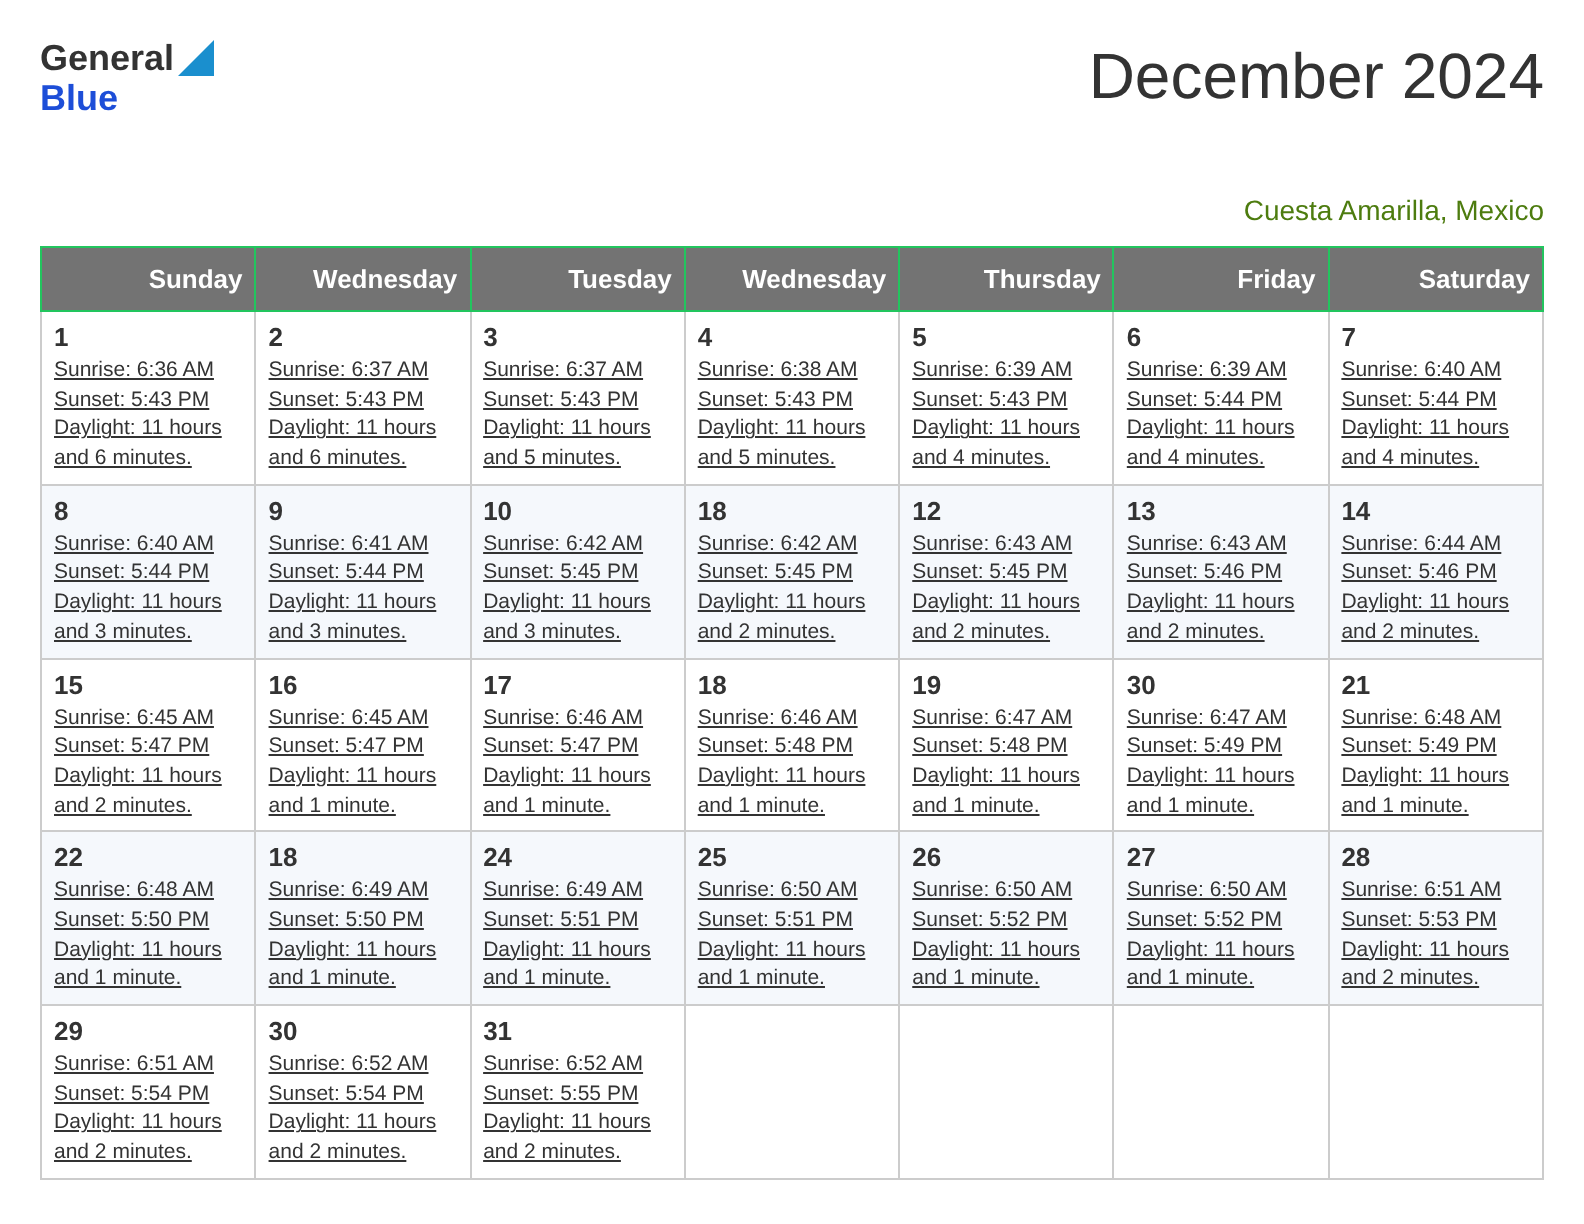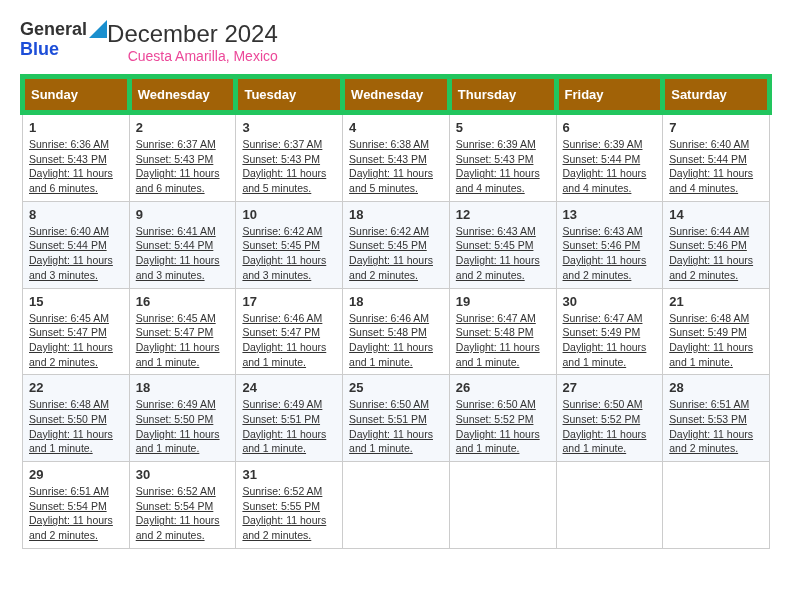--- a/index.html
+++ b/index.html
@@ -5,51 +5,53 @@
     * { box-sizing: border-box; margin: 0; padding: 0; }
     body {
       font-family: Arial, sans-serif;
       background: #fff;
       width: 792px;
       min-height: 612px;
       padding: 20px;
     }
     .header {
       display: flex;
+      justify-content: space-between;
       align-items: flex-start;
       margin-bottom: 10px;
     }
     .logo {
       display: flex;
       align-items: center;
     }
     .title-section {
       text-align: right;
     }
     .month-title {
-      font-size: 24px;
+      font-size: 32px;
       font-weight: normal;
       color: #333;
     }
     .location {
       font-size: 14px;
-      color: #ec4899;
+      color: #4d7c0f;
+      margin-top: 40px;
     }
     .calendar {
       width: 100%;
       border-collapse: collapse;
     }
     .calendar th {
-      background: #a16207;
+      background: #737373;
       color: #fff;
       padding: 8px 6px;
       font-size: 13px;
       font-weight: bold;
-      text-align: left;
-      border: 5px solid #22c55e;
+      text-align: right;
+      border: 1px solid #22c55e;
     }
     .calendar td {
       border: 1px solid #ccc;
       vertical-align: top;
       padding: 5px 6px;
       width: 14.28%;
       min-height: 80px;
       background: #fff;
     }
     .calendar tr:nth-child(even) td {

